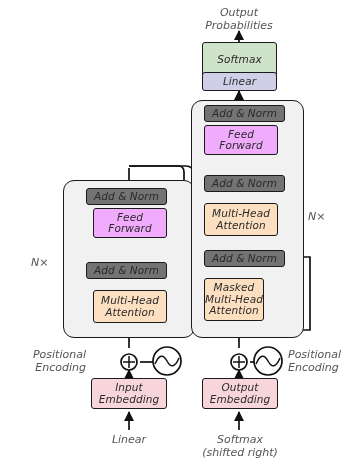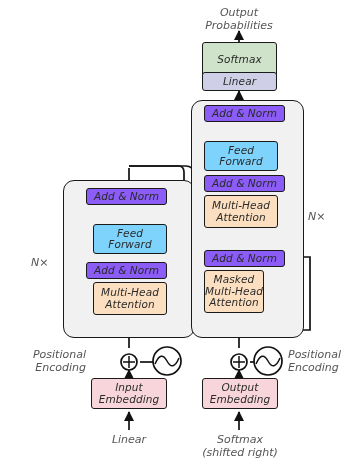--- a/index.html
+++ b/index.html
@@ -7,23 +7,23 @@
   #stage{position:relative;width:346px;height:473px;overflow:hidden;background:#fff;font-style:italic;}
   svg#wires{position:absolute;left:0;top:0;width:346px;height:473px;}
 
   .blk{position:absolute;box-sizing:border-box;border:1.6px solid #1a1a1a;border-radius:3px;
        display:flex;align-items:center;justify-content:center;text-align:center;
        font-size:10.5px;line-height:11.5px;color:#2a2a2a;letter-spacing:.1px;}
   .blk span{display:block;width:100%;}
 
   .c-softmax{background:#cfe3cb;}
   .c-linear{background:#cfd0e8;}
-  .c-addnorm{background:#8b5cf6;}
-  .c-ff{background:#7dd3fc;margin-top:16px;}
-  .c-attn{background:#fbdfc0;}
+  .c-addnorm{background:#737373;}
+  .c-ff{background:#f0abfc;}
+  .c-attn{background:#fbdfc0;margin-top:8px;}
   .c-embed{background:#f7d5da;}
 
   .stack{position:absolute;box-sizing:border-box;border:1.6px solid #1a1a1a;
          border-radius:11px;background:#f1f1f1;}
 
   .lbl{position:absolute;font-size:11px;color:#555;line-height:13px;white-space:pre;}
   .lbl.ctr{text-align:center;}
   .lbl.rgt{text-align:right;}
   .nx{position:absolute;font-size:11px;color:#555;}
 </style>

